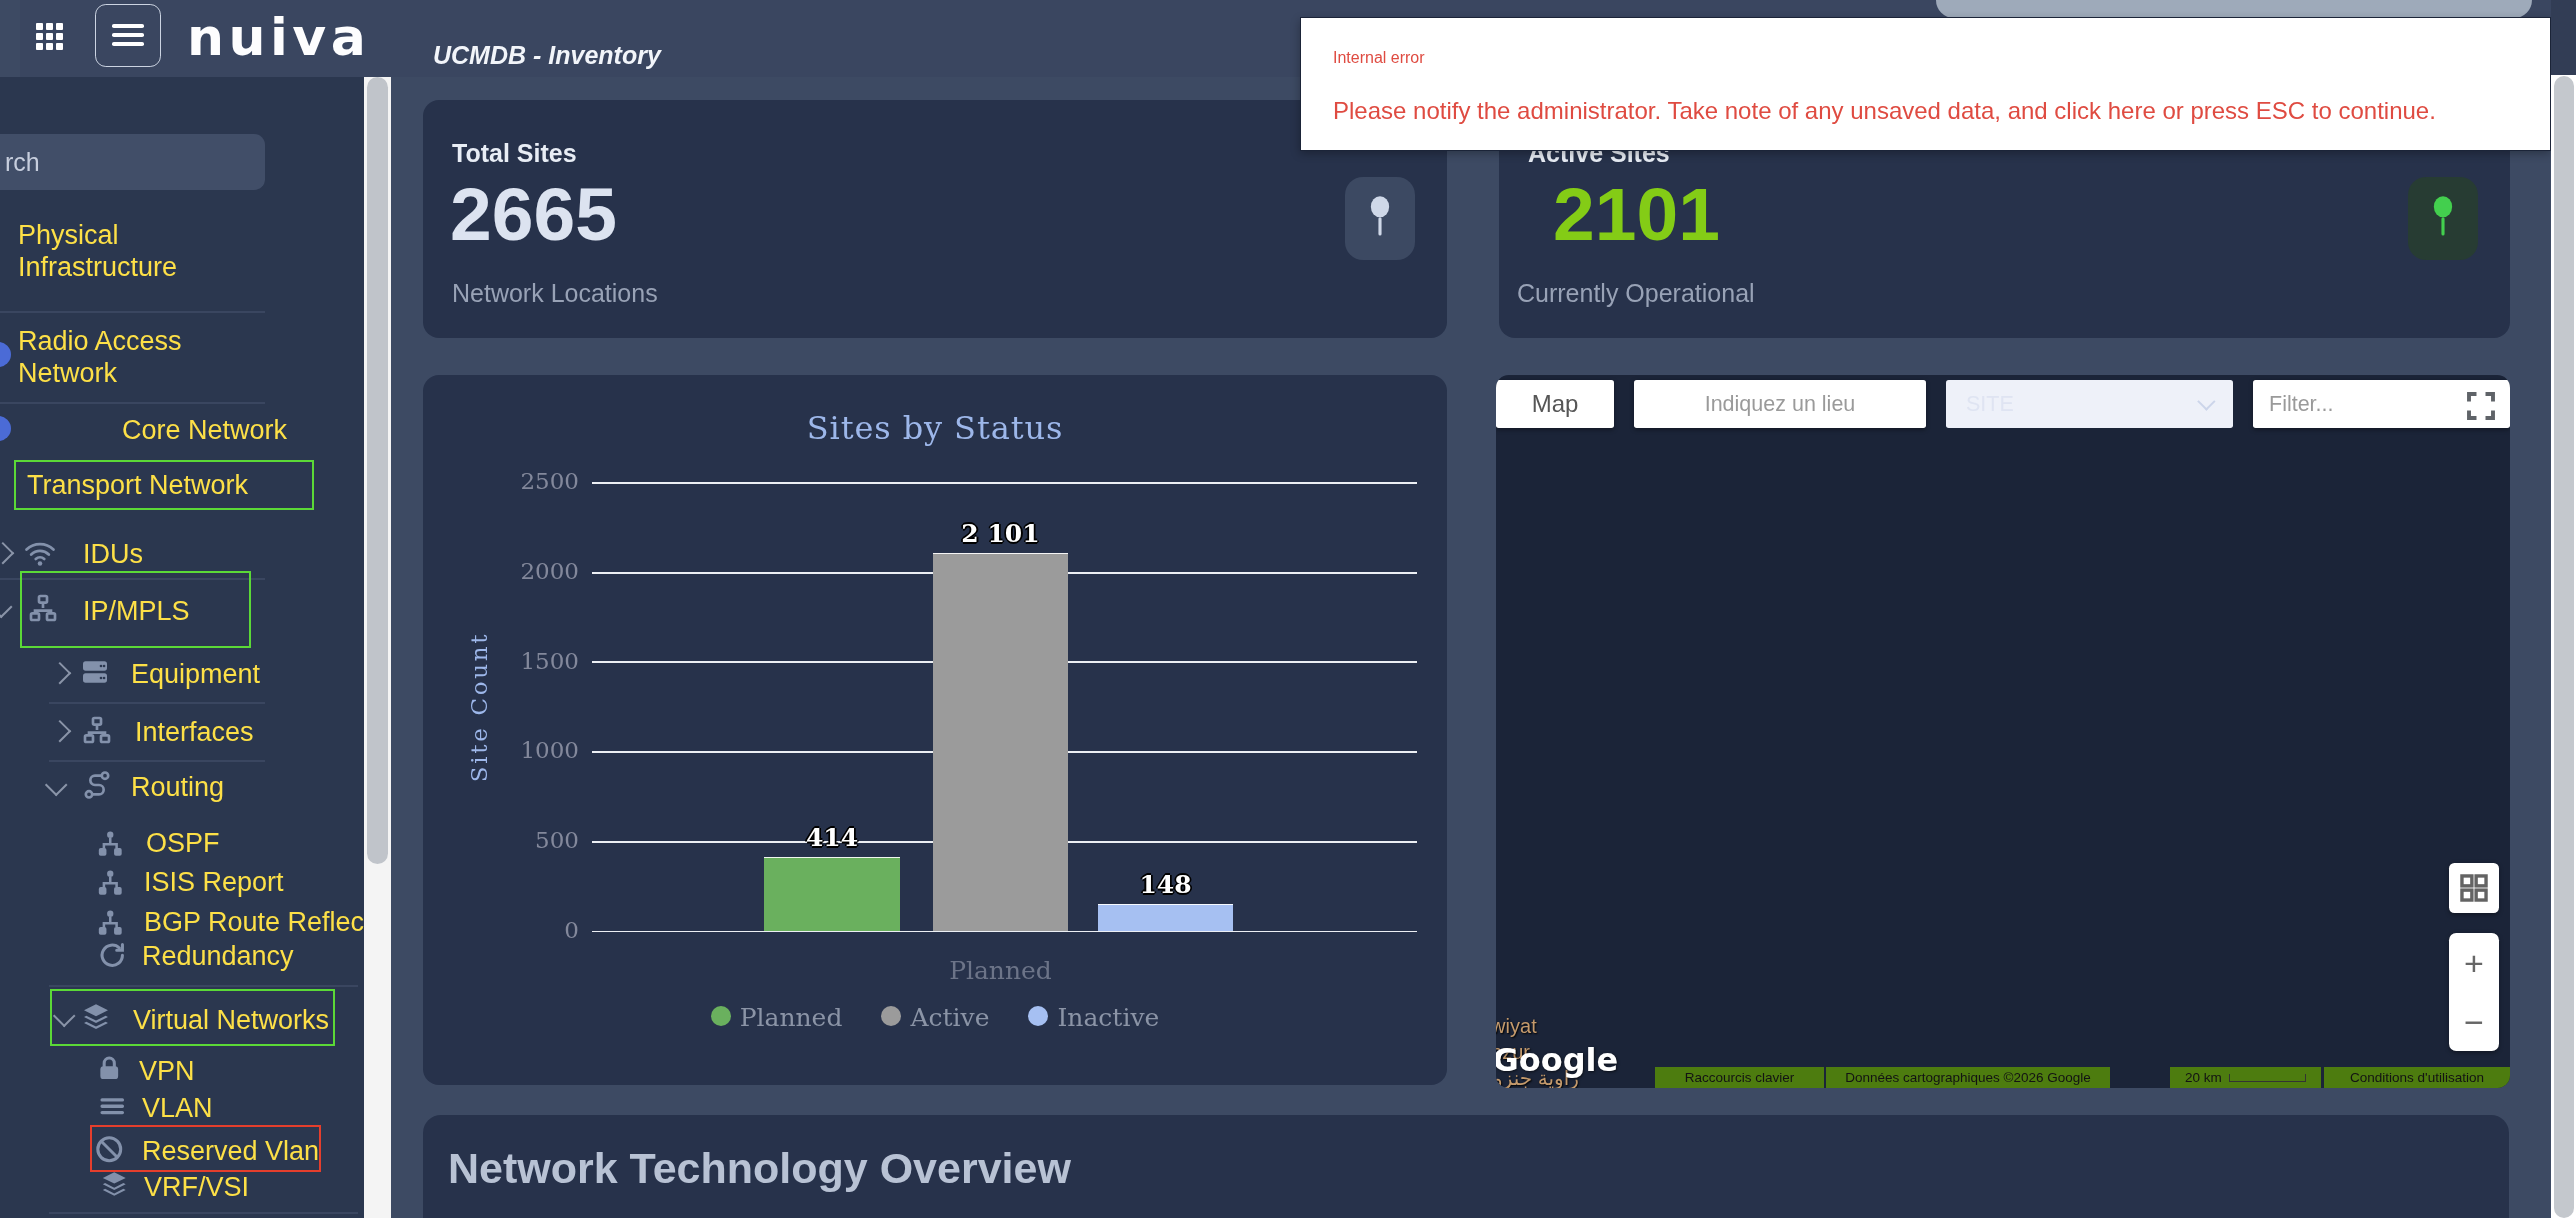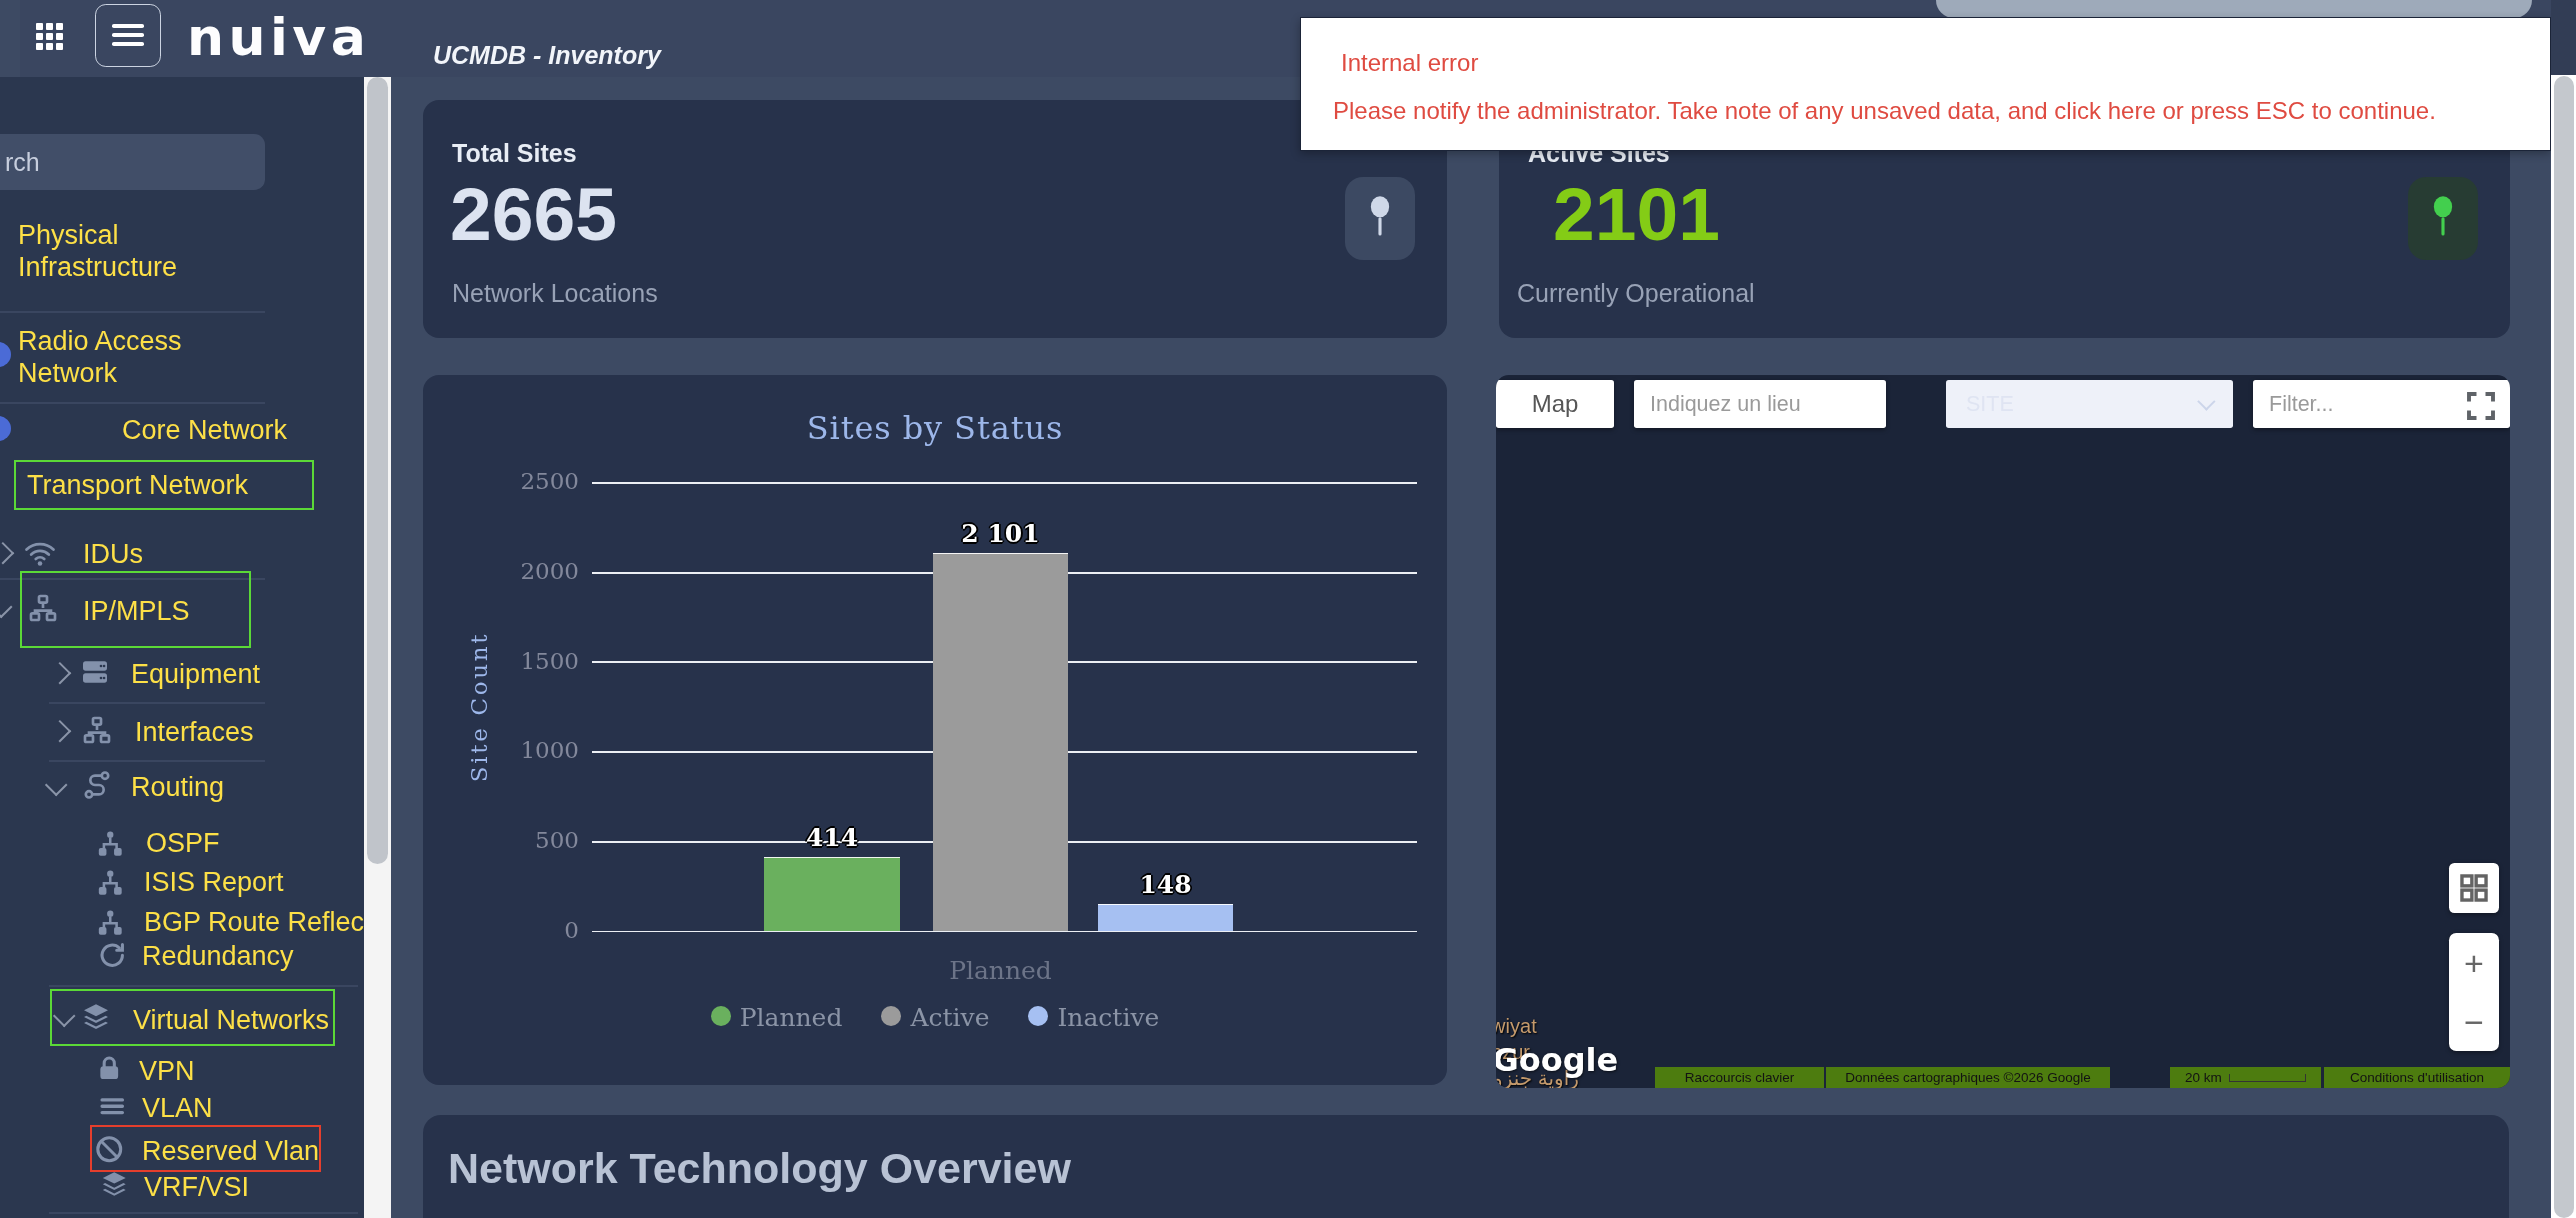--- a/index.html
+++ b/index.html
@@ -56,21 +56,21 @@
   .white-box{background:#fff;border-radius:2.7px;box-shadow:0 1.8px 4.5px rgba(0,0,0,.35);}
   .map-input{border:none;outline:none;font-size:21.5px;color:#333;padding:0 16px;}
   .map-input::placeholder{color:#9a9a9a;}
   .attr-seg{position:absolute;top:692px;height:21.5px;background:#4d7c0f;color:#131313;font-size:13.5px;
     display:flex;align-items:center;justify-content:center;white-space:nowrap;}
   .tan{position:absolute;color:#c49a6c;font-size:20px;text-shadow:0.9px 0.9px 1.8px #000;}
   
   .overview-title{font-size:43px;font-weight:700;color:#b8c2d4;}
   #err{left:1300px;top:17px;width:1249px;height:132px;background:#fff;border:0.9px solid #1b2438;
     box-shadow:0 2.7px 9px rgba(0,0,0,.3);}
-  #err .t{position:absolute;left:32px;top:30.5px;font-size:24px;color:#df4b41;margin-left:8px;}
+  #err .t{position:absolute;left:32px;top:30.5px;font-size:16px;color:#df4b41;}
   #err .m{position:absolute;left:32px;top:79px;font-size:24px;color:#df4b41;white-space:nowrap;}
   #toast{left:1936px;top:0;width:596px;height:18px;background:#9eaaba;border-radius:0 0 18px 18px;}
   svg{display:block;}
 </style>
 </head>
 <body>
 
 <div id="app">
 
   <div id="topbar" class="abs">
@@ -330,21 +330,21 @@
       </span>
       <span>
         <span class="dot" style="background-color: rgb(166, 192, 242);"></span><span class="lbl">Inactive</span>
       </span>
     </div>
   </div>
 
   <div id="mapcard" class="abs">
     <div class="abs map-ctl white-box" style="left:0px;width:118px;display:flex;align-items:center;justify-content:center;
          font-size:24px;color:#565656;">Map</div>
-    <input class="abs map-ctl white-box map-input" style="left: 138px; width: 252px;" placeholder="Indiquez un lieu">
+    <input class="abs map-ctl white-box map-input" style="left: 138px; width: 292px; text-align: center;" placeholder="Indiquez un lieu">
     <div class="abs map-ctl" style="left:450px;width:287px;background:#eef1f9;border-radius:2.7px;display:flex;
          align-items:center;padding:0 20px;box-sizing:border-box;font-size:21.5px;color:#dfe4f2;">
       <span>SITE</span>
       <span style="margin-left:auto;width:10.8px;height:10.8px;border-right:2.7px solid #ccd5ea;border-bottom:2.7px solid #ccd5ea;
             transform:rotate(45deg);margin-top:-5.4px;"></span>
     </div>
     <input class="abs map-ctl white-box map-input" style="left: 757px; width: 257px;" placeholder="Filter...">
     <span class="abs" style="left:967px;top:12.6px;">
       <svg width="36" height="36" viewBox="0 0 24 24" fill="none" stroke="#5f6368" stroke-width="2.6">
         <path d="M4 9V4h5M15 4h5v5M20 15v5h-5M9 20H4v-5"></path>

